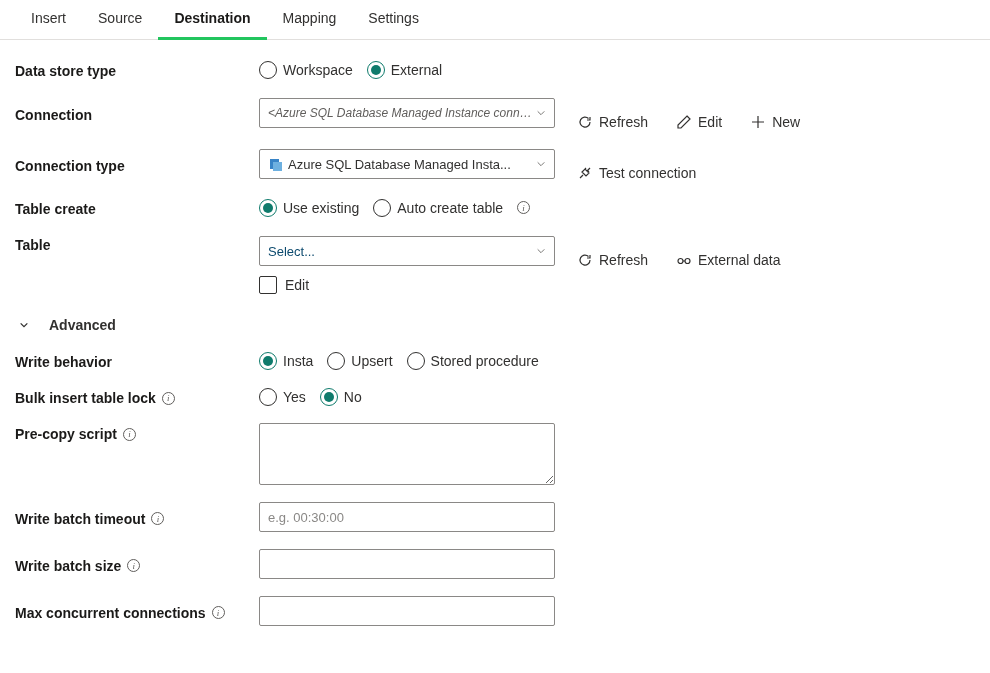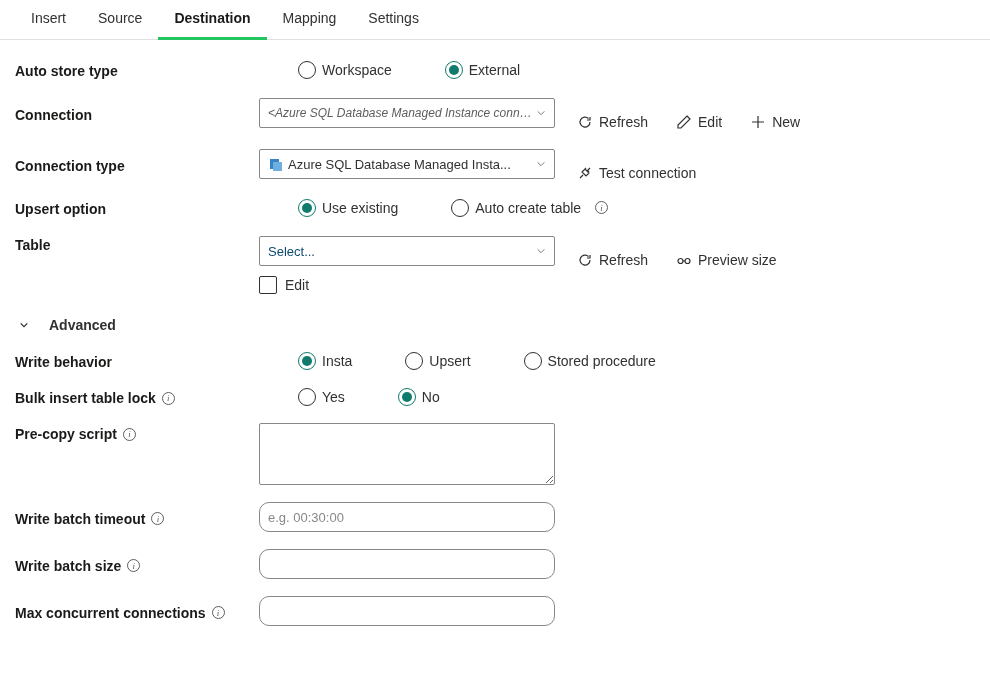--- a/index.html
+++ b/index.html
@@ -57,21 +57,20 @@
     display: flex;
     flex-direction: column;
     gap: 8px;
   }
   .radio {
     display: inline-flex;
     align-items: center;
     gap: 6px;
     cursor: pointer;
     user-select: none;
-    margin-left: 39px;
   }
   .radio .circle {
     width: 18px;
     height: 18px;
     border: 1px solid #323130;
     border-radius: 50%;
     display: inline-flex;
     align-items: center;
     justify-content: center;
     flex-shrink: 0;
@@ -101,21 +100,20 @@
     padding: 0 8px;
     cursor: pointer;
   }
   .select .sel-text { white-space: nowrap; overflow: hidden; text-overflow: ellipsis; }
   .select .placeholder { color: #0c4a6e; }
   .select.italic .sel-text { font-style: italic; font-size: 12px; color: #605e5c; }
   .text-input {
     width: 296px;
     height: 30px;
     padding: 0 8px;
-    border-radius: 10px;
   }
   .text-input::placeholder { color: #8a8886; }
   .textarea {
     width: 296px;
     height: 62px;
     resize: both;
     padding: 6px 8px;
   }
   .action-link {
     display: inline-flex;
@@ -185,21 +183,21 @@
   <div class="tab">Source</div>
   <div class="tab active">Destination</div>
   <div class="tab">Mapping</div>
   <div class="tab">Settings</div>
 </div>
 
 <div class="form">
 
   
   <div class="row center">
-    <div class="label">Auto store type</div>
+    <div class="label">Data store type</div>
     <div class="controls">
       <label class="radio">
         <span class="circle"></span>
         <span>Workspace</span>
       </label>
       <label class="radio checked">
         <span class="circle"></span>
         <span>External</span>
       </label>
     </div>
@@ -260,21 +258,21 @@
               <path d="M6 10l-3 3M10 6l3-3M5 7l4 4 3-3-4-4-3 3zM8 4l1-1M11 7l1-1"></path>
             </svg>
           <span>Test connection</span>
         </span>
       </div>
     </div>
   </div>
 
   
   <div class="row center">
-    <div class="label">Upsert option</div>
+    <div class="label">Table create</div>
     <div class="controls">
       <label class="radio checked">
         <span class="circle"></span>
         <span>Use existing</span>
       </label>
       <label class="radio">
         <span class="circle"></span>
         <span>Auto create table</span>
       </label>
       <span class="info-icon">i</span>
@@ -298,21 +296,21 @@
                 <path d="M13 8a5 5 0 1 1-1.5-3.5M13 3v3h-3"></path>
               </svg>
             <span>Refresh</span>
           </span>
           <span class="action-link">
             <svg class="icon-sm" viewBox="0 0 16 16" fill="none" stroke-width="1.2">
                 <circle cx="4.5" cy="9" r="2.5"></circle>
                 <circle cx="11.5" cy="9" r="2.5"></circle>
                 <path d="M7 9h2"></path>
               </svg>
-            <span>Preview size</span>
+            <span>External data</span>
           </span>
         </div>
       </div>
       <label class="checkbox">
         <span class="box"></span>
         <span>Edit</span>
       </label>
     </div>
   </div>
 

